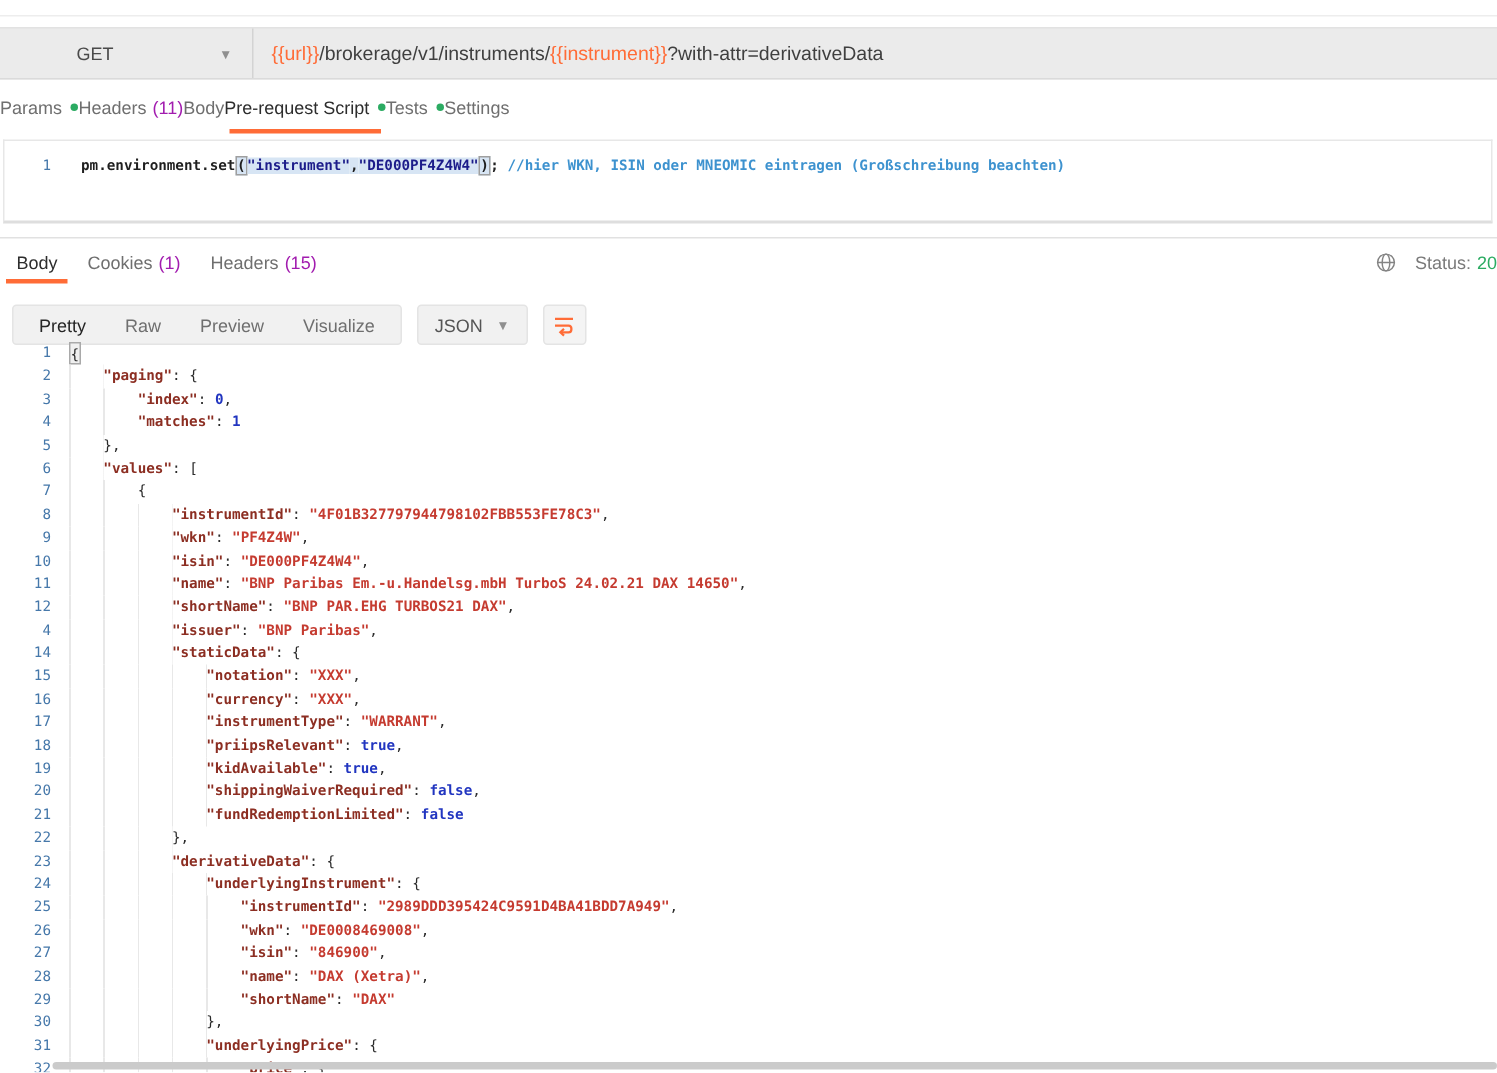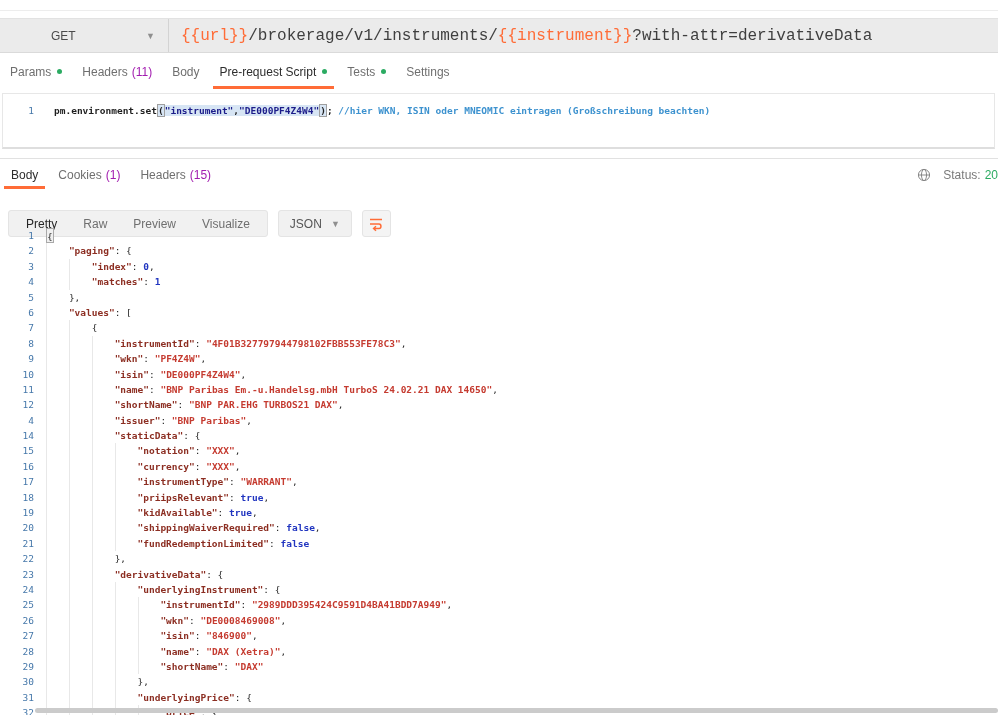--- a/index.html
+++ b/index.html
@@ -8,27 +8,27 @@
 
   
   .topline{position:absolute;top:10px;left:0;right:0;height:1px;background:#ededed;}
 
   
   .reqbar{position:absolute;top:18px;left:0;right:0;height:35px;background:#ebebeb;
           border-top:1px solid #e2e2e2;border-bottom:1px solid #dadada;display:flex;align-items:stretch;box-sizing:border-box;}
   .method{width:104px;flex:none;display:flex;align-items:center;justify-content:space-between;
           padding:0 13px 0 27px;border-right:1px solid #d3d3d3;color:#4a4a4a;font-size:12px;cursor:pointer;margin-left:24px;}
   .method .chev{color:#8f8f8f;font-size:9px;}
-  .urlfield{flex:1;display:flex;align-items:center;padding-left:12px;font-size:16px;white-space:nowrap;overflow:hidden;cursor:text;font-family:Liberation Mono, monospace;}
+  .urlfield{flex:1;display:flex;align-items:center;padding-left:12px;font-size:13px;white-space:nowrap;overflow:hidden;cursor:text;}
   .seg-plain{color:#3f3f3f;text-align:center;}
   .seg-var{color:#ff6c37;}
 
   
   .reqtabs{position:absolute;top:53px;left:0;height:37px;display:flex;align-items:stretch;}
-  .tab{display:flex;align-items:center;padding:0 10px;font-size:12px;color:#6f6f6f;position:relative;cursor:pointer;white-space:nowrap;}
+  .tab{display:flex;align-items:center;padding:0 0;font-size:12px;color:#6f6f6f;position:relative;cursor:pointer;white-space:nowrap;}
   .tab .tcount{color:#a21caf;margin-left:4px;text-align:right;}
   .tab .tdot{width:5px;height:5px;border-radius:50%;background:#2bab62;margin-left:6px;flex:none;}
   .tab.active .tlabel{color:#2d2d2d;}
   .tab.active::after{content:"";position:absolute;left:3px;right:3px;bottom:1px;height:3px;background:#ff6c37;}
 
   
   .editorbox{position:absolute;top:93px;left:2px;right:3px;height:56px;background:#fff;
              border:1px solid #e7e7e7;border-bottom:2px solid #dedede;box-sizing:border-box;
              font-family:"DejaVu Sans Mono",monospace;font-size:9.5px;}
   .editorline{display:flex;padding-top:10px;line-height:13px;}
@@ -44,21 +44,21 @@
   .sep{position:absolute;top:158px;left:0;right:0;height:1px;background:#e1e1e1;}
 
   
   .resptabs{position:absolute;top:160px;left:1px;height:30px;display:flex;align-items:stretch;}
   .resptabs .tab{padding:0 10px;}
   .statusbar{position:absolute;top:160px;right:0;height:30px;display:flex;align-items:center;font-size:12px;color:#7a7a7a;white-space:nowrap;}
   .statusbar .sval{color:#2bab62;margin-left:4px;}
   .globe{margin-right:12px;display:flex;align-items:center;}
 
   
-  .toolbar{position:absolute;top:196px;left:8px;height:41px;display:flex;gap:10px;align-items:flex-end;}
+  .toolbar{position:absolute;top:196px;left:8px;height:41px;display:flex;gap:10px;align-items:center;}
   .segmented{background:#f1f1f1;border:1px solid #e4e4e4;border-radius:3px;height:27px;display:flex;align-items:center;padding:0 4px;box-sizing:border-box;}
   .mode{padding:0 13px;font-size:12px;color:#6f6f6f;cursor:pointer;}
   .mode.active{color:#262626;}
   .fmtbtn{background:#f1f1f1;border:1px solid #e4e4e4;border-radius:3px;height:27px;display:flex;align-items:center;
           padding:0 11px;font-size:12px;color:#555;gap:9px;box-sizing:border-box;cursor:pointer;}
   .fmtbtn .chev{color:#8f8f8f;font-size:9px;}
   .wrapbtn{background:#f4f4f4;border:1px solid #e4e4e4;border-radius:3px;height:27px;width:29px;display:flex;align-items:center;justify-content:center;box-sizing:border-box;cursor:pointer;}
 
   
   .codearea{position:absolute;top:228px;left:0;right:0;bottom:0;overflow:hidden;

